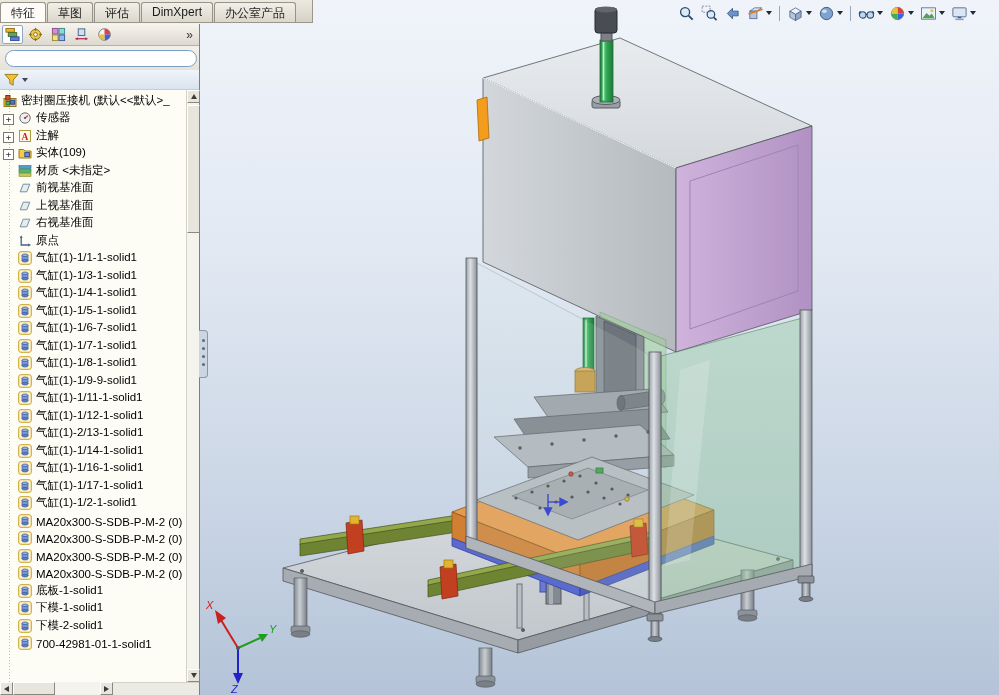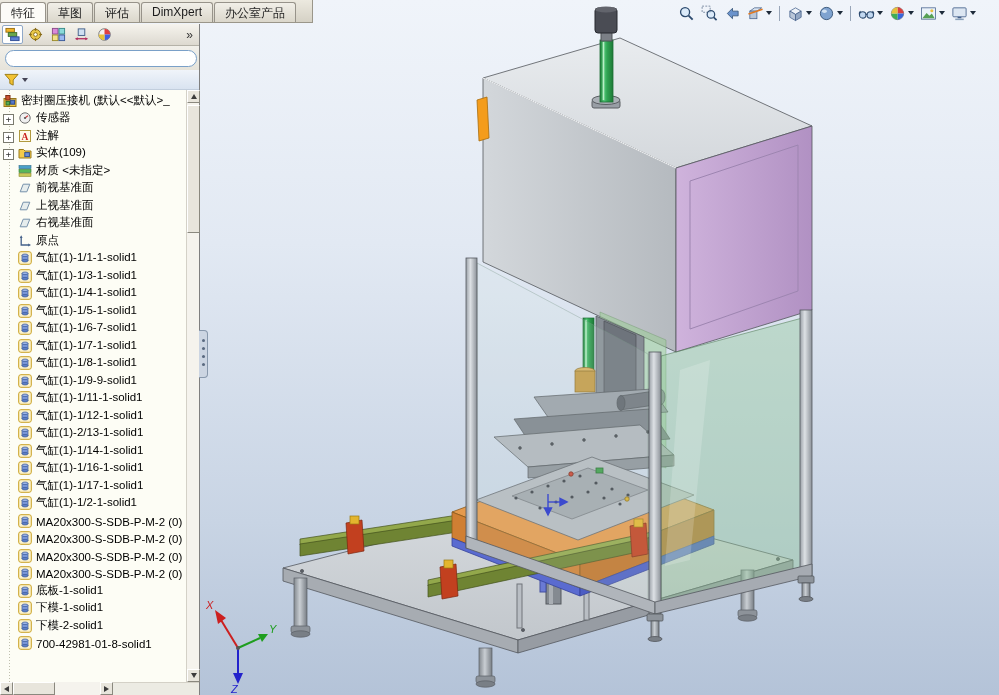--- a/index.html
+++ b/index.html
@@ -822,21 +822,21 @@
       <div class="trow">
         <span class="expspace"></span>
         <span class="ticon">
           <svg viewBox="0 0 14 14">
             <rect x="0.7" y="0.7" width="12.6" height="12.6" rx="2.2" fill="#fdf3cc" stroke="#c9a227"></rect>
             <rect x="4" y="4.3" width="6" height="5.4" fill="#7a97d8" stroke="#3a5a9a" stroke-width="0.7"></rect>
             <ellipse cx="7" cy="4.3" rx="3" ry="1.3" fill="#9db4e6" stroke="#3a5a9a" stroke-width="0.7"></ellipse>
             <ellipse cx="7" cy="9.7" rx="3" ry="1.3" fill="#5e7fc8" stroke="#3a5a9a" stroke-width="0.7"></ellipse>
           </svg>
         </span>
-        <span class="tlabel">700-42981-01-8-solid1</span>
+        <span class="tlabel">700-42981-01-1-solid1</span>
       </div>
     </div>
 
   <div id="vscroll">
     <div class="sbtn" id="vs-up">
         <span class="tri-up"></span>
       </div>
     <div id="vthumb"></div>
     <div class="sbtn" id="vs-down">
         <span class="tri-down"></span>

